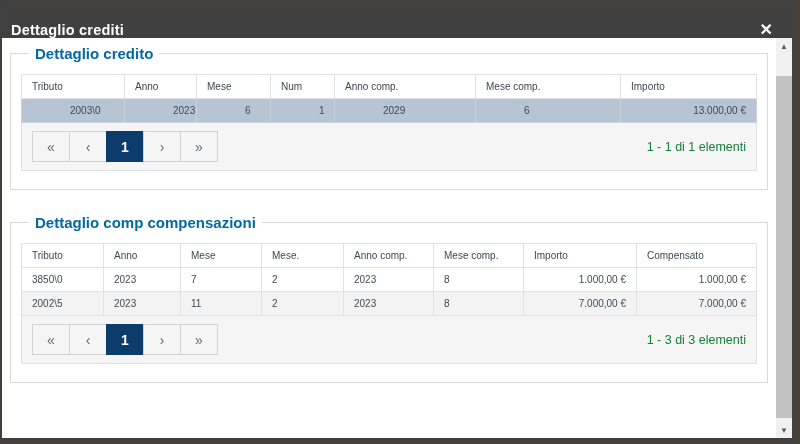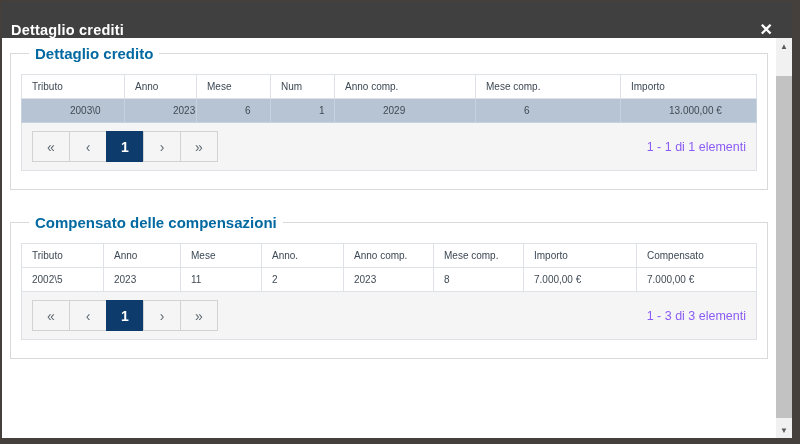--- a/index.html
+++ b/index.html
@@ -102,21 +102,21 @@
   }
   th, td {
     border: 1px solid #dee2e6;
     padding: 6px 10px;
     text-align: left;
     font-weight: normal;
     white-space: nowrap;
     overflow: hidden;
   }
   th { color: #3c4854; }
-  td.num { text-align: left; }
+  td.num { text-align: right; }
   tr.selected td { background: #b6c4d3; border-color: #c6d2de; padding-left: 48px; }
   table.striped tbody tr:nth-child(even) td { background: #f3f3f3; }
   
   .grid-footer {
     border: 1px solid #dee2e6;
     border-top: none;
     background: #f5f5f5;
     padding: 8px 10px;
     display: flex;
     align-items: center;
@@ -137,21 +137,21 @@
   }
   .pbtn:first-child { margin-left: 0; }
   .pbtn.active {
     background: #0d3c6c;
     color: #ffffff;
     font-weight: bold;
     border-color: #0d3c6c;
   }
   .pager-info {
     margin-left: auto;
-    color: #8b5cf6;
+    color: #15803d;
     font-size: 12.5px;
   }
 </style>
 </head>
 <body>
 
 <div class="modal">
 
   <div class="titlebar">
     <span class="title">Dettaglio crediti</span>
@@ -202,45 +202,55 @@
             <span class="pbtn">‹</span>
             <span class="pbtn active">1</span>
             <span class="pbtn">›</span>
             <span class="pbtn">»</span>
           </div>
           <span class="pager-info">1 - 1 di 1 elementi</span>
         </div>
       </fieldset>
 
       <fieldset class="second">
-        <legend>Compensato delle compensazioni</legend>
+        <legend>Dettaglio comp compensazioni</legend>
         <table class="striped">
           <colgroup>
             <col style="width:82px">
               <col style="width:77px">
               <col style="width:81px">
               <col style="width:82px">
             <col style="width:90px">
               <col style="width:90px">
               <col style="width:113px">
               <col>
           </colgroup>
           <thead>
               <tr>
                 <th>Tributo</th>
                 <th>Anno</th>
                 <th>Mese</th>
-                <th>Anno.</th>
+                <th>Mese.</th>
                 <th>Anno comp.</th>
                 <th>Mese comp.</th>
                 <th>Importo</th>
                 <th>Compensato</th>
               </tr>
             </thead>
           <tbody>
+              <tr>
+                <td>3850\0</td>
+                <td>2023</td>
+                <td>7</td>
+                <td>2</td>
+                <td>2023</td>
+                <td>8</td>
+                <td class="num">1.000,00 €</td>
+                <td class="num">1.000,00 €</td>
+              </tr>
               <tr>
                 <td>2002\5</td>
                 <td>2023</td>
                 <td>11</td>
                 <td>2</td>
                 <td>2023</td>
                 <td>8</td>
                 <td class="num">7.000,00 €</td>
                 <td class="num">7.000,00 €</td>
               </tr>

